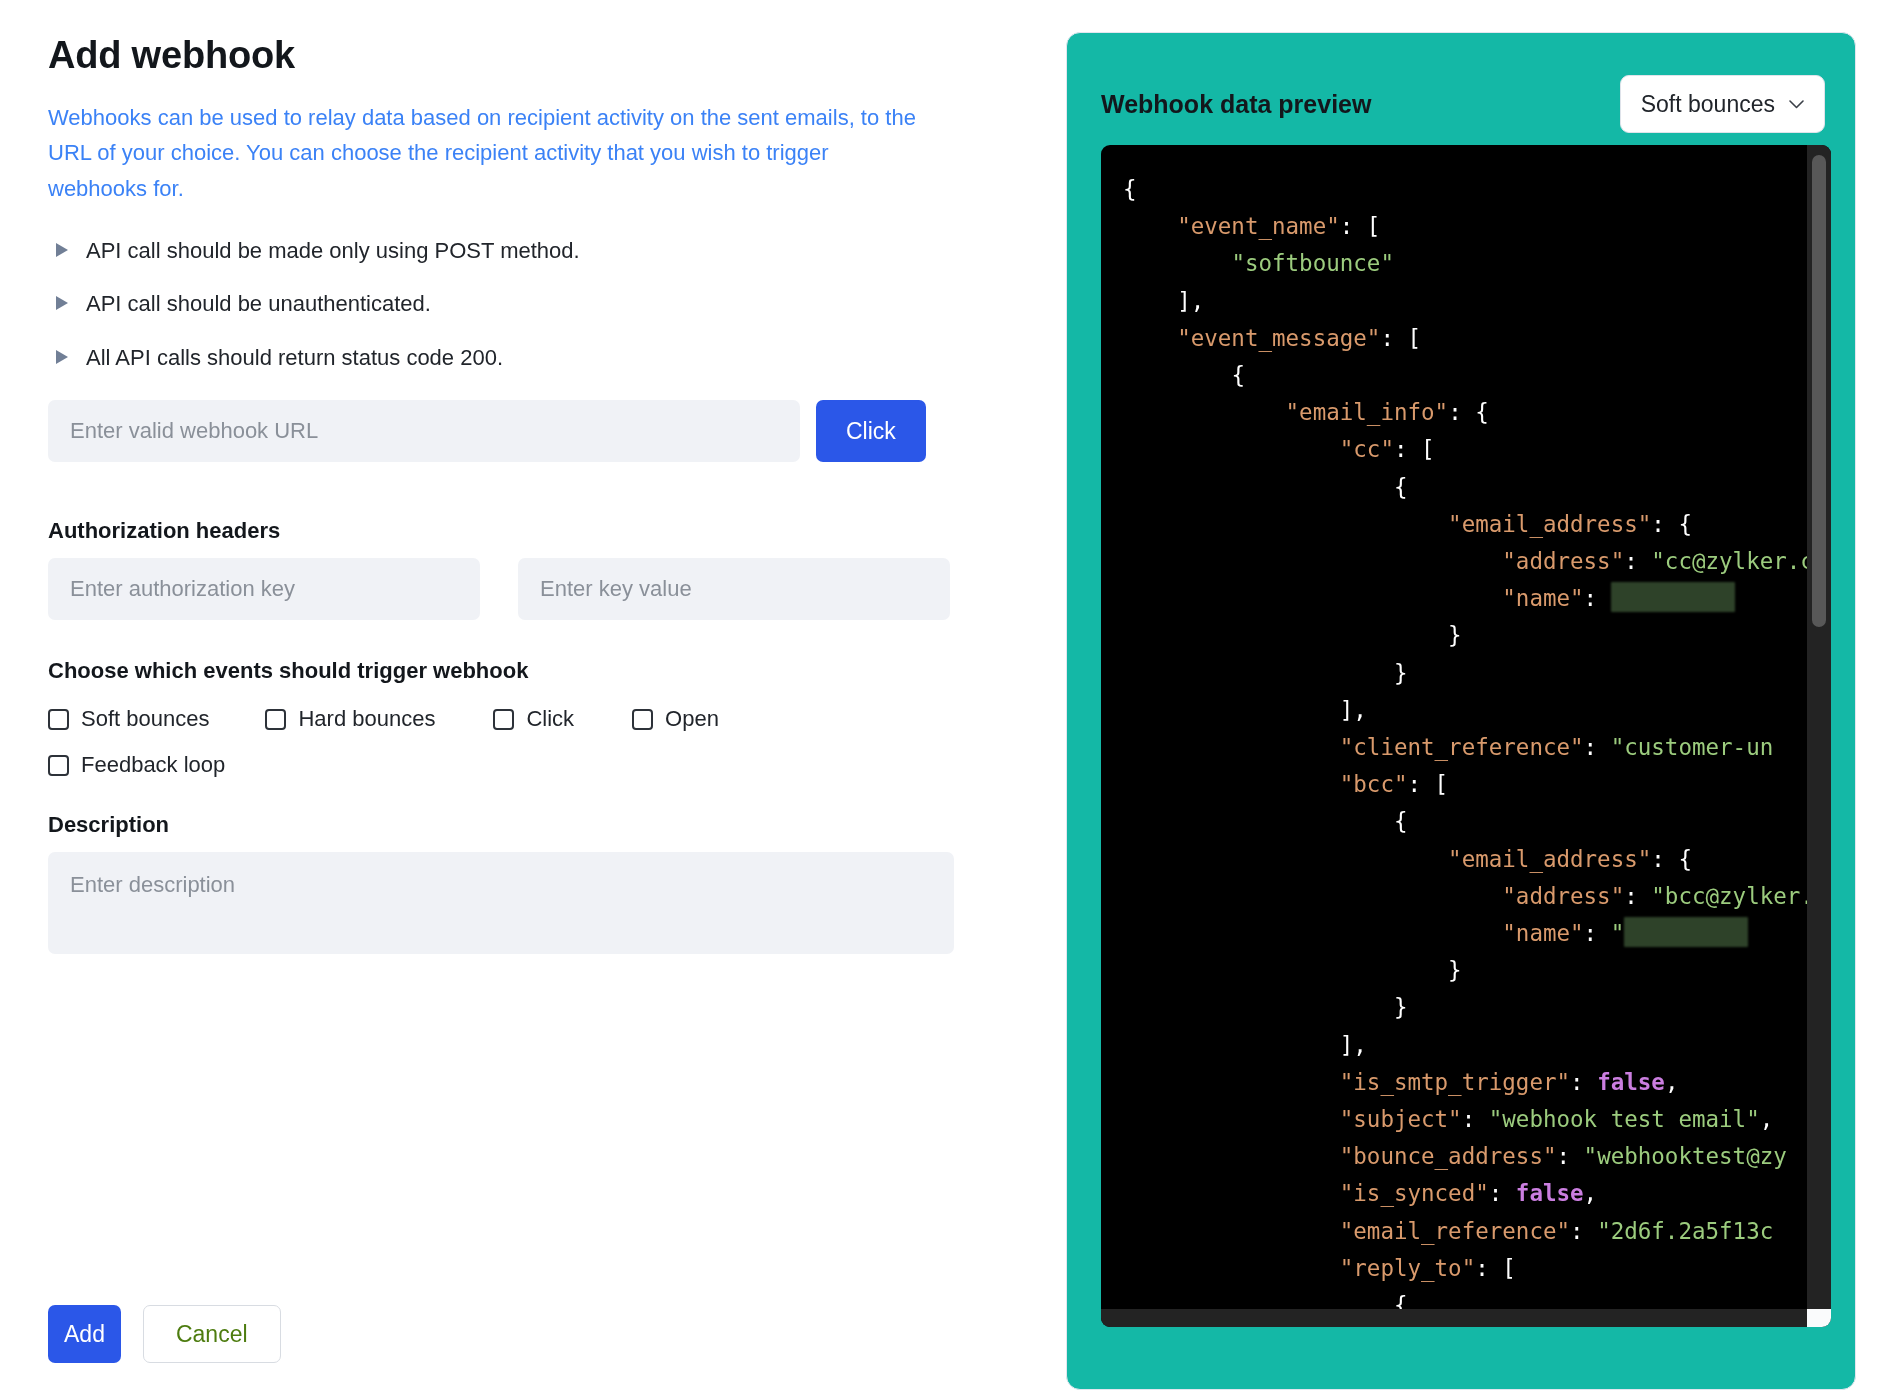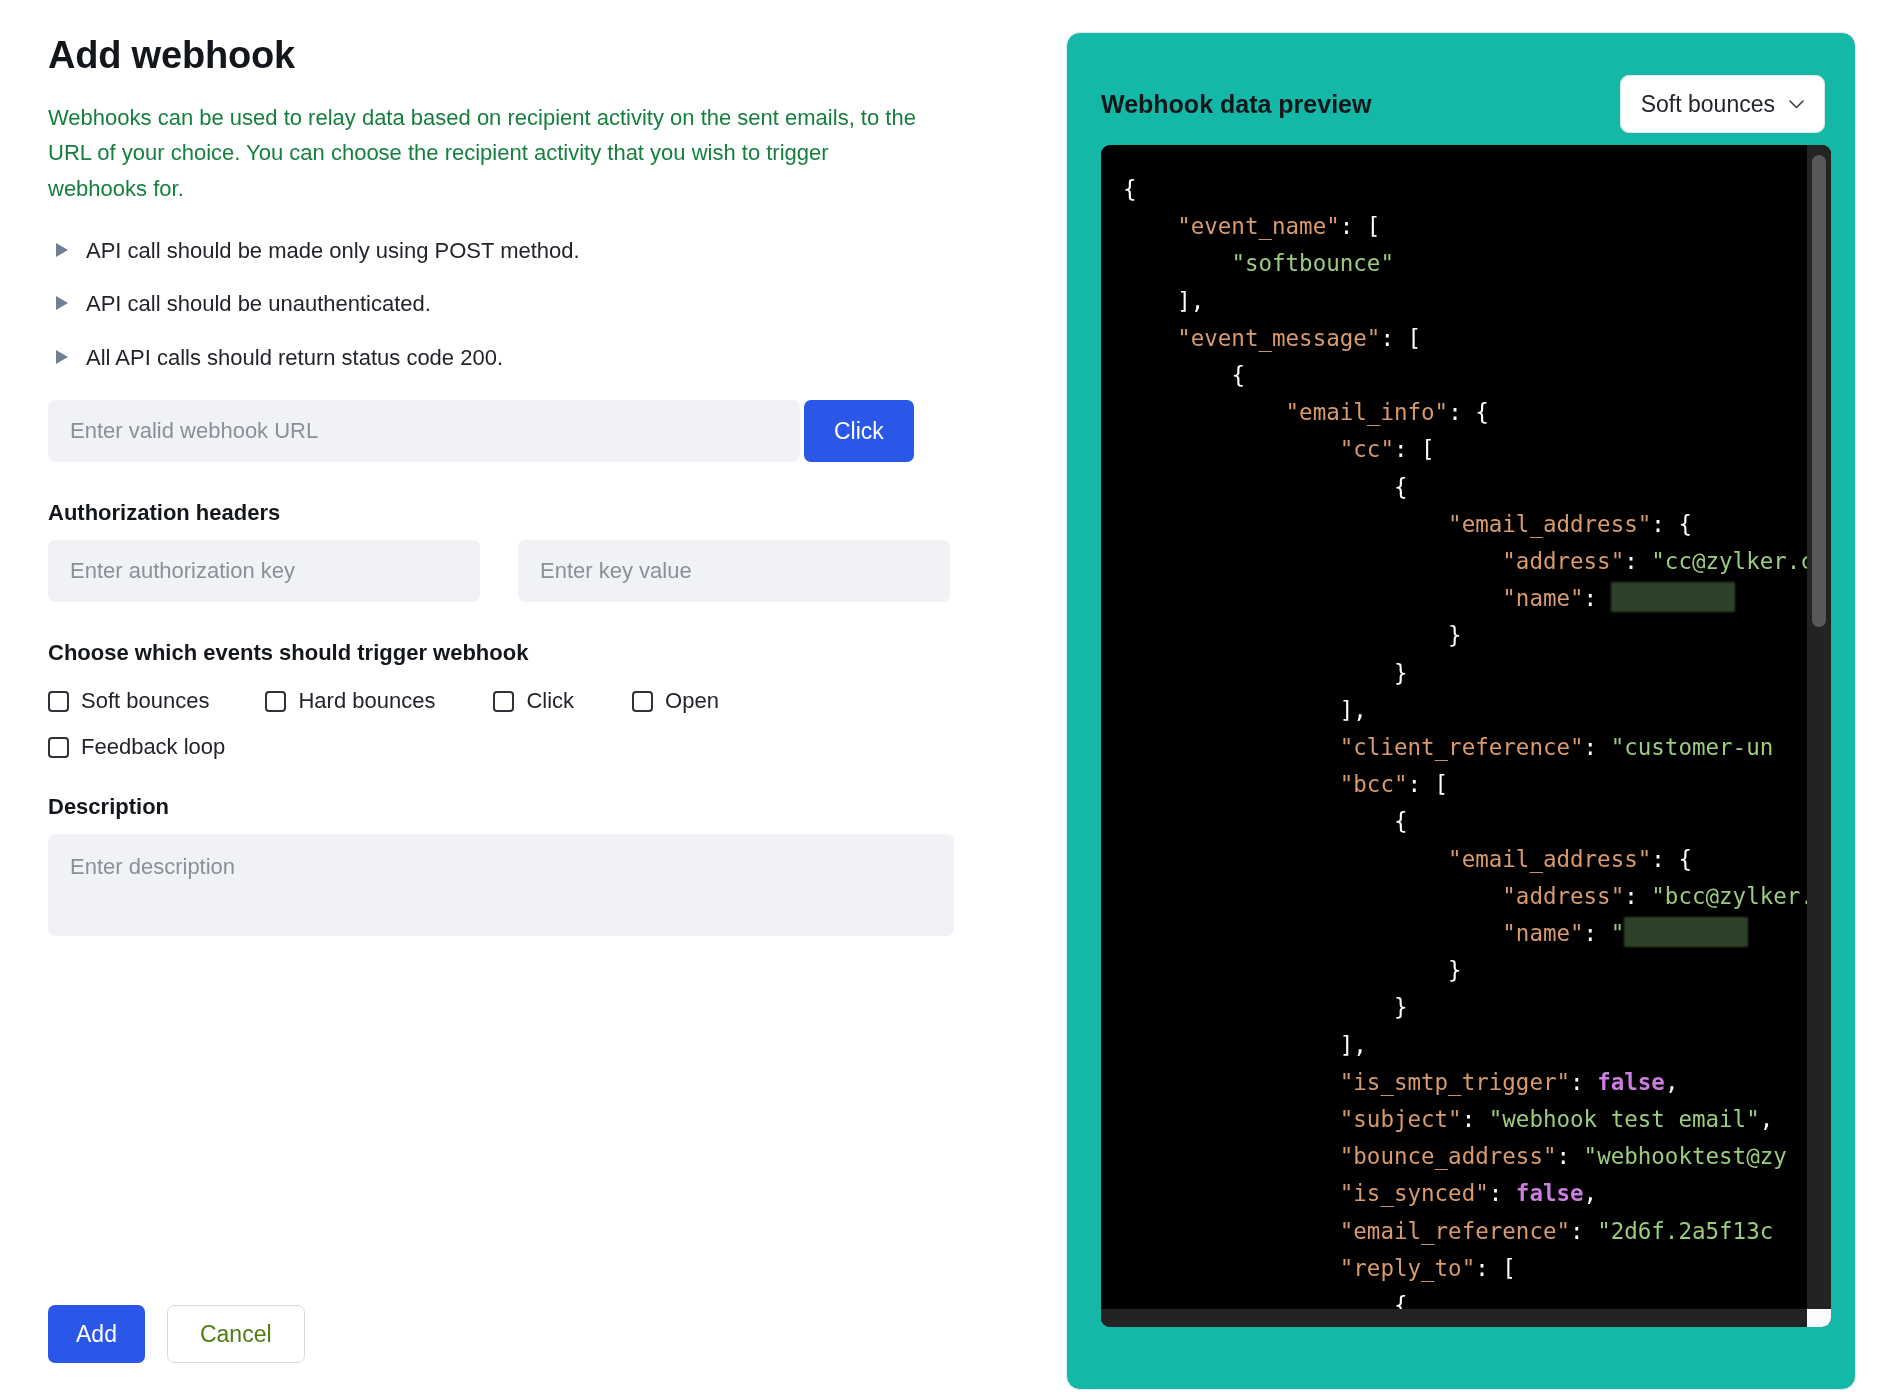--- a/index.html
+++ b/index.html
@@ -31,21 +31,21 @@
     font-size: 38px;
     font-weight: bold;
     color: #13171c;
     letter-spacing: -0.2px;
     margin: 0 0 22px 0;
     line-height: 1.15;
   }
   .intro {
     font-size: 22px;
     line-height: 1.62;
-    color: #15803d;
+    color: #3b82f6;
     margin: 0 0 28px 0;
     max-width: 880px;
   }
   .req-list { margin: 0 0 26px 0; padding: 0; list-style: none; }
   .req-item {
     display: flex;
     align-items: flex-start;
     font-size: 22px;
     color: #21252b;
     line-height: 1.45;
@@ -69,21 +69,21 @@
 
   .field-label {
     font-size: 22px;
     font-weight: bold;
     color: #13171c;
     margin: 0 0 14px 0;
     display: block;
   }
   .req-star { color: #e03131; font-weight: bold; margin-left: 3px; font-size: 22px; }
 
-  .url-row { display: flex; align-items: flex-start; gap: 4px; margin-bottom: 38px; }
+  .url-row { display: flex; align-items: flex-start; gap: 16px; margin-bottom: 56px; }
   .txt-input {
     background: #f0f2f6;
     border: none;
     border-radius: 7px;
     height: 62px;
     font-size: 22px;
     color: #21252b;
     padding: 0 22px;
     font-family: "Liberation Sans", sans-serif;
     outline: none;
@@ -149,21 +149,21 @@
   #description-input::placeholder { color: #8a9099; opacity: 1; }
 
   .action-row {
     position: absolute;
     left: 48px;
     top: 1305px;
     display: flex;
     align-items: center;
     gap: 22px;
   }
-  #add-button { height: 58px; padding: 0 28px; font-size: 23px; }
+  #add-button { height: 58px; padding: 0 16px; font-size: 23px; }
   #cancel-button {
     height: 58px; padding: 0 32px; font-size: 23px;
     background: #ffffff;
     color: #4d7c0f;
     border: 1px solid #d8dce2;
   }
 
   
   .preview-card {
     position: absolute;

